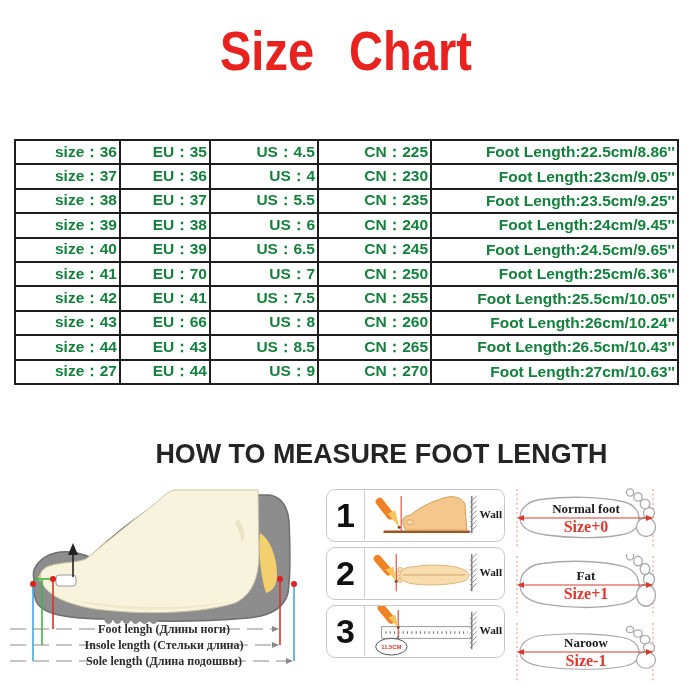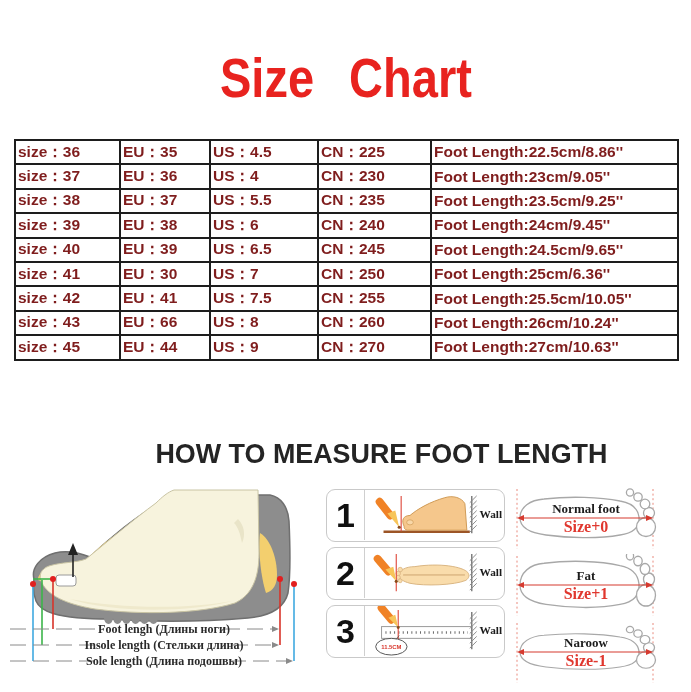--- a/index.html
+++ b/index.html
@@ -1,29 +1,29 @@
 <!DOCTYPE html>
 <html><head>
 <meta charset="utf-8">
 <style>
   html,body{margin:0;padding:0;background:#fff;}
   #canvas{position:relative;width:691px;height:692px;background:#fff;overflow:hidden;
           font-family:"Liberation Sans","DejaVu Sans",sans-serif;}
 
   
-  #title-wrap{position:absolute;top:43px;left:0;width:691px;text-align:center;}
+  #title-wrap{position:absolute;top:16px;left:0;width:691px;text-align:center;}
   #title{display:inline-block;font-size:56px;line-height:70px;font-weight:bold;
          color:#e8231f;letter-spacing:0px;word-spacing:26px;
          transform:scaleX(0.84);transform-origin:center;}
 
   
   #size-table{position:absolute;left:14px;top:139px;width:663px;border-collapse:collapse;
               table-layout:fixed;}
   #size-table td{border:2px solid #1d1d1d;height:22.4px;padding:0 2px;
-                 font-size:15.5px;font-weight:bold;color:#7f1d1d;text-align:left;
+                 font-size:15.5px;font-weight:bold;color:#15803d;text-align:right;
                  white-space:nowrap;overflow:hidden;}
 
   
   #measure-heading-wrap{position:absolute;top:438px;left:0;width:691px;text-align:center;padding-left:36px;}
   #measure-heading{display:inline-block;font-size:28px;font-weight:bold;color:#242424;
                    transform:scaleX(0.96);transform-origin:center;letter-spacing:0;}
 
   
   #shoe-illustration{position:absolute;left:0px;top:483px;}
   #steps-col{position:absolute;left:326px;top:489px;width:180px;}
@@ -85,41 +85,48 @@
         </tr>
         <tr>
           <td>size：40</td>
           <td>EU：39</td>
           <td>US：6.5</td>
           <td>CN：245</td>
           <td>Foot Length:24.5cm/9.65''</td>
         </tr>
         <tr>
           <td>size：41</td>
-          <td>EU：30</td>
+          <td>EU：70</td>
           <td>US：7</td>
           <td>CN：250</td>
           <td>Foot Length:25cm/6.36''</td>
         </tr>
         <tr>
           <td>size：42</td>
           <td>EU：41</td>
           <td>US：7.5</td>
           <td>CN：255</td>
           <td>Foot Length:25.5cm/10.05''</td>
         </tr>
         <tr>
           <td>size：43</td>
           <td>EU：66</td>
           <td>US：8</td>
           <td>CN：260</td>
           <td>Foot Length:26cm/10.24''</td>
         </tr>
         <tr>
-          <td>size：45</td>
+          <td>size：44</td>
+          <td>EU：43</td>
+          <td>US：8.5</td>
+          <td>CN：265</td>
+          <td>Foot Length:26.5cm/10.43''</td>
+        </tr>
+        <tr>
+          <td>size：27</td>
           <td>EU：44</td>
           <td>US：9</td>
           <td>CN：270</td>
           <td>Foot Length:27cm/10.63''</td>
         </tr>
       </tbody>
   </table>
 
   <div id="measure-heading-wrap">
     <span id="measure-heading">HOW TO MEASURE FOOT LENGTH</span>

